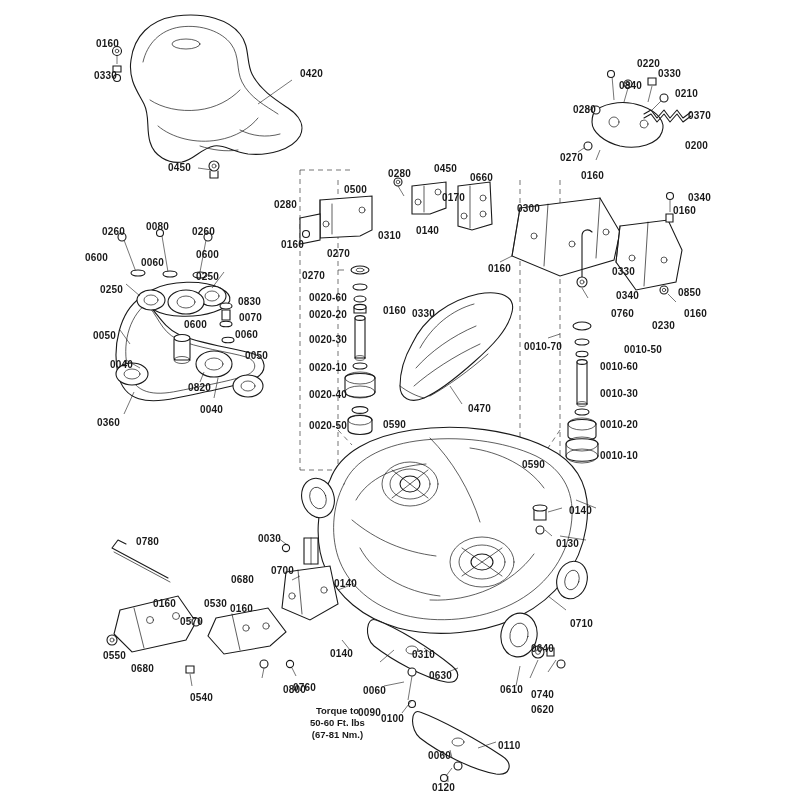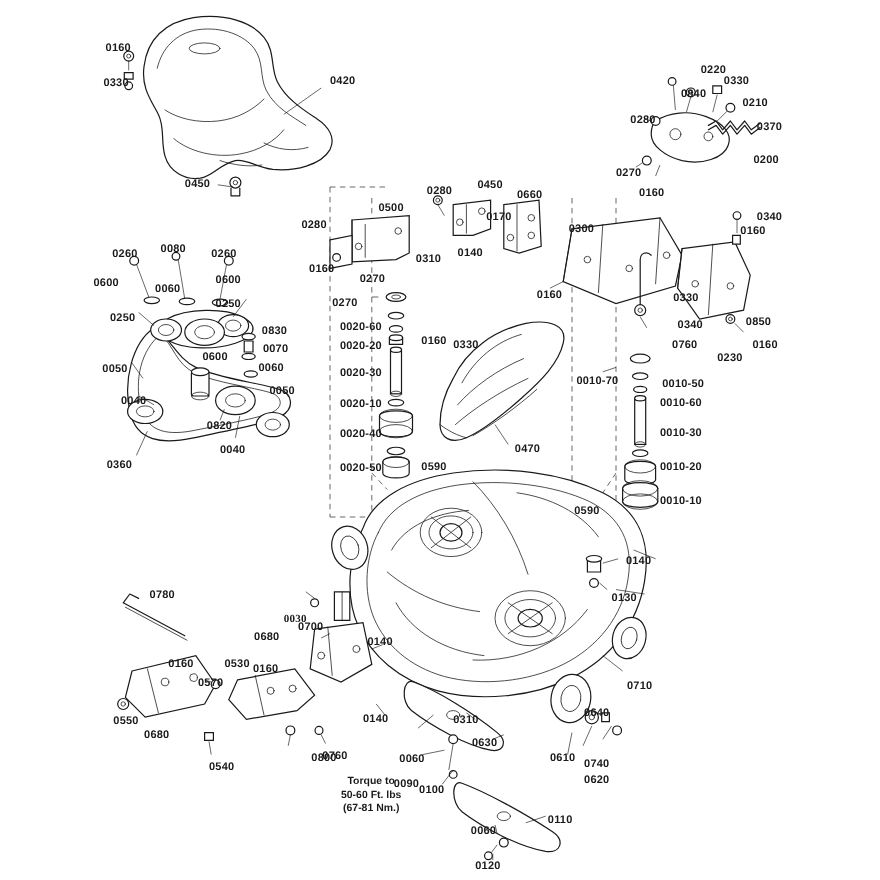--- a/index.html
+++ b/index.html
@@ -455,30 +455,30 @@
       <div class="lbl" style="left: 309px; top: 309px;">0020-20</div>
       <div class="lbl" style="left: 309px; top: 334px;">0020-30</div>
       <div class="lbl" style="left: 309px; top: 362px;">0020-10</div>
       <div class="lbl" style="left: 309px; top: 389px;">0020-40</div>
       <div class="lbl" style="left: 309px; top: 420px;">0020-50</div>
       <div class="lbl" style="left: 383px; top: 305px;">0160</div>
       <div class="lbl" style="left: 412px; top: 308px;">0330</div>
       <div class="lbl" style="left: 468px; top: 403px;">0470</div>
       <div class="lbl" style="left: 383px; top: 419px;">0590</div>
       <div class="lbl" style="left: 524px; top: 341px;">0010-70</div>
-      <div class="lbl" style="left: 602px; top: 344px;">0010-50</div>
+      <div class="lbl" style="left: 624px; top: 344px;">0010-50</div>
       <div class="lbl" style="left: 600px; top: 361px;">0010-60</div>
       <div class="lbl" style="left: 600px; top: 388px;">0010-30</div>
       <div class="lbl" style="left: 600px; top: 419px;">0010-20</div>
       <div class="lbl" style="left: 600px; top: 450px;">0010-10</div>
       <div class="lbl" style="left: 522px; top: 459px;">0590</div>
       <div class="lbl" style="left: 569px; top: 505px;">0140</div>
       <div class="lbl" style="left: 556px; top: 538px;">0130</div>
       <div class="lbl" style="left: 570px; top: 618px;">0710</div>
-      <div class="lbl" style="left: 258px; top: 557px; font-family: Liberation Serif, serif;">0030</div>
+      <div class="lbl" style="left: 258px; top: 533px;">0030</div>
       <div class="lbl" style="left: 136px; top: 536px;">0780</div>
       <div class="lbl" style="left: 271px; top: 565px;">0700</div>
       <div class="lbl" style="left: 231px; top: 574px;">0680</div>
       <div class="lbl" style="left: 334px; top: 578px;">0140</div>
       <div class="lbl" style="left: 153px; top: 598px;">0160</div>
       <div class="lbl" style="left: 204px; top: 598px;">0530</div>
       <div class="lbl" style="left: 230px; top: 603px;">0160</div>
       <div class="lbl" style="left: 180px; top: 616px;">0570</div>
       <div class="lbl" style="left: 103px; top: 650px;">0550</div>
       <div class="lbl" style="left: 131px; top: 663px;">0680</div>

